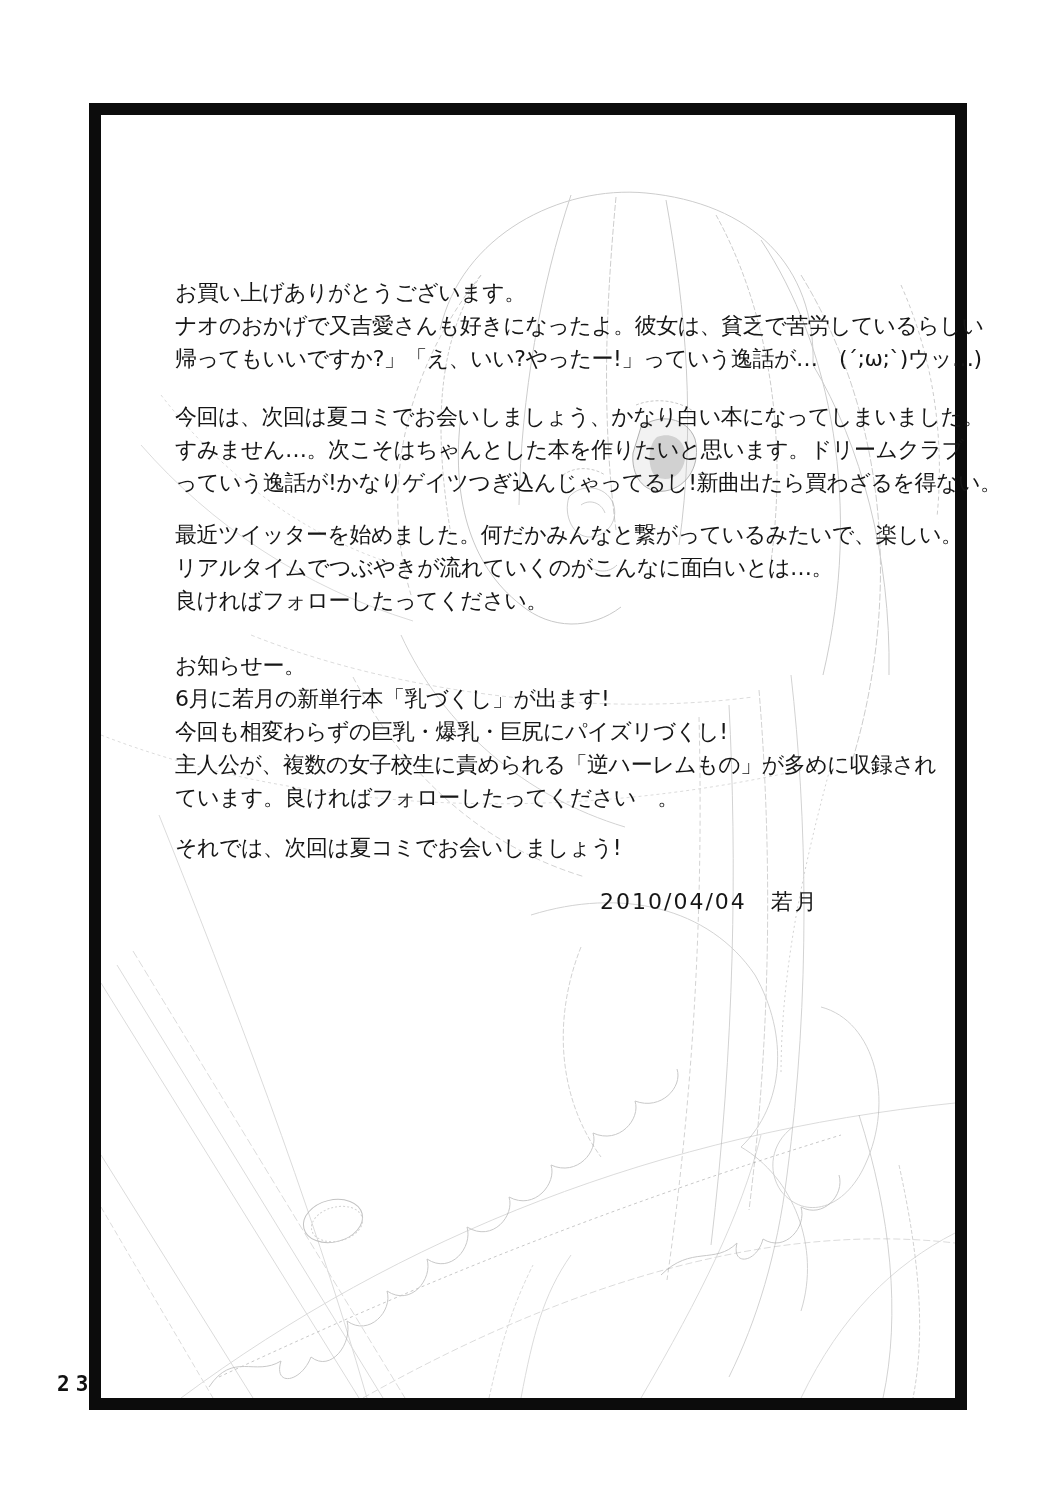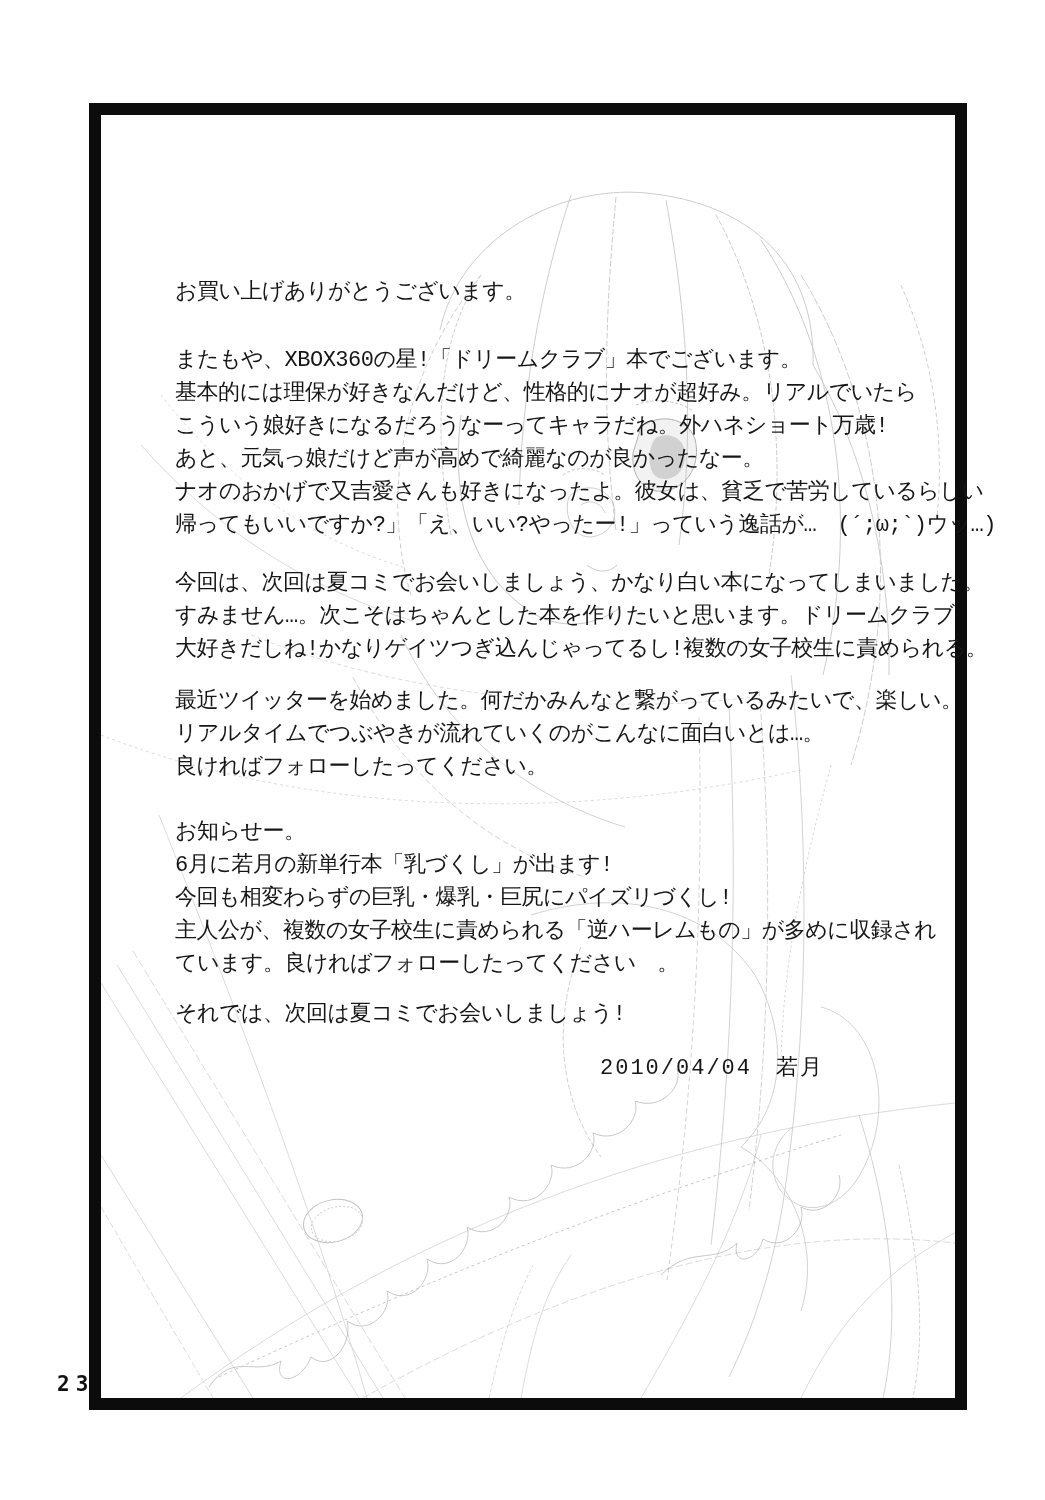--- a/index.html
+++ b/index.html
@@ -11,21 +11,20 @@
     font-family:"DejaVu Sans","Liberation Sans",sans-serif;
     color:#161616;
   }
   .page-frame{
     position:absolute;
     left:89px;top:103px;
     width:854px;height:1283px;
     border:12px solid #0c0c0c;
     background:#ffffff;
     box-sizing:content-box;
-    font-family:Liberation Mono, monospace;
   }
   .sketch-svg{
     position:absolute;left:0;top:0;
     width:854px;height:1283px;
     z-index:1;
   }
   .text-col{
     position:absolute;
     left:74px;top:161px;
     width:760px;
@@ -129,36 +128,30 @@
       <path d="M150,520 C300,580 500,602 652,582" stroke-dasharray="4 3"></path>
     </g>
   </svg>
 
   <div class="text-col">
 
     <div class="para">
       <div class="line">お買い上げありがとうございます。</div>
     </div>
 
-    <div class="para" style="margin-top:35px">
-      <div class="line">またもや、XBOX360の星!「ドリームクラブ」本でございます。</div>
-      <div class="line">基本的には理保が好きなんだけど、性格的にナオが超好み。リアルでいたら</div>
-      <div class="line">こういう娘好きになるだろうなーってキャラだね。外ハネショート万歳!</div>
-      <div class="line">あと、元気っ娘だけど声が高めで綺麗なのが良かったなー。</div>
-    </div>
 
     <div class="para" style="">
       <div class="line">ナオのおかげで又吉愛さんも好きになったよ。彼女は、貧乏で苦労しているらしい</div>
       <div class="line">帰ってもいいですか?」「え、いい?やったー!」っていう逸話が…　(´;ω;`)ウッ…)</div>
     </div>
 
     <div class="para" style="margin-top:25px">
       <div class="line">今回は、次回は夏コミでお会いしましょう、かなり白い本になってしまいました。</div>
       <div class="line">すみません…。次こそはちゃんとした本を作りたいと思います。ドリームクラブ</div>
-      <div class="line">大好きだしね!かなりゲイツつぎ込んじゃってるし!複数の女子校生に責められる。</div>
+      <div class="line">っていう逸話が!かなりゲイツつぎ込んじゃってるし!新曲出たら買わざるを得ない。</div>
     </div>
 
     <div class="para" style="margin-top:19px">
       <div class="line">最近ツイッターを始めました。何だかみんなと繋がっているみたいで、楽しい。</div>
       <div class="line">リアルタイムでつぶやきが流れていくのがこんなに面白いとは…。</div>
       <div class="line">良ければフォローしたってください。</div>
     </div>
 
     <div class="para" style="margin-top:32px">
       <div class="line">お知らせー。</div>

